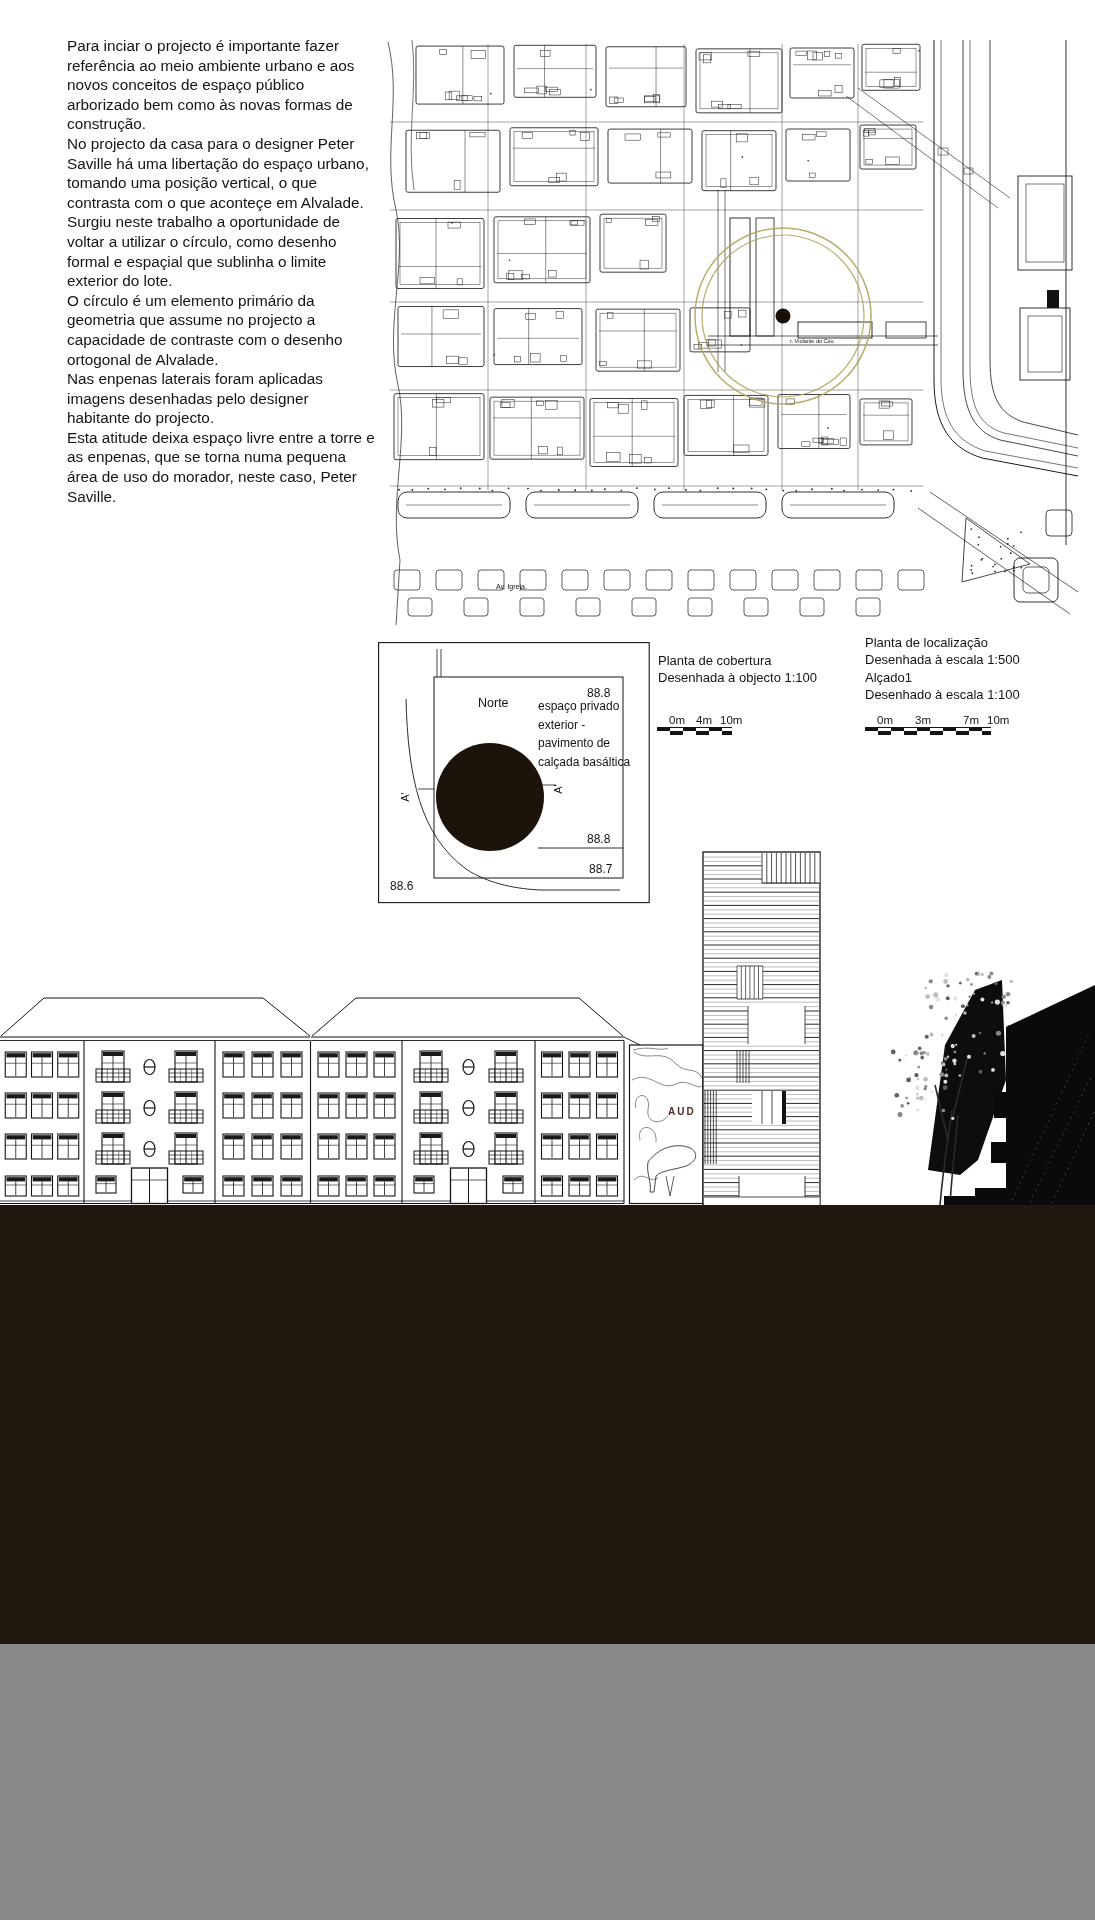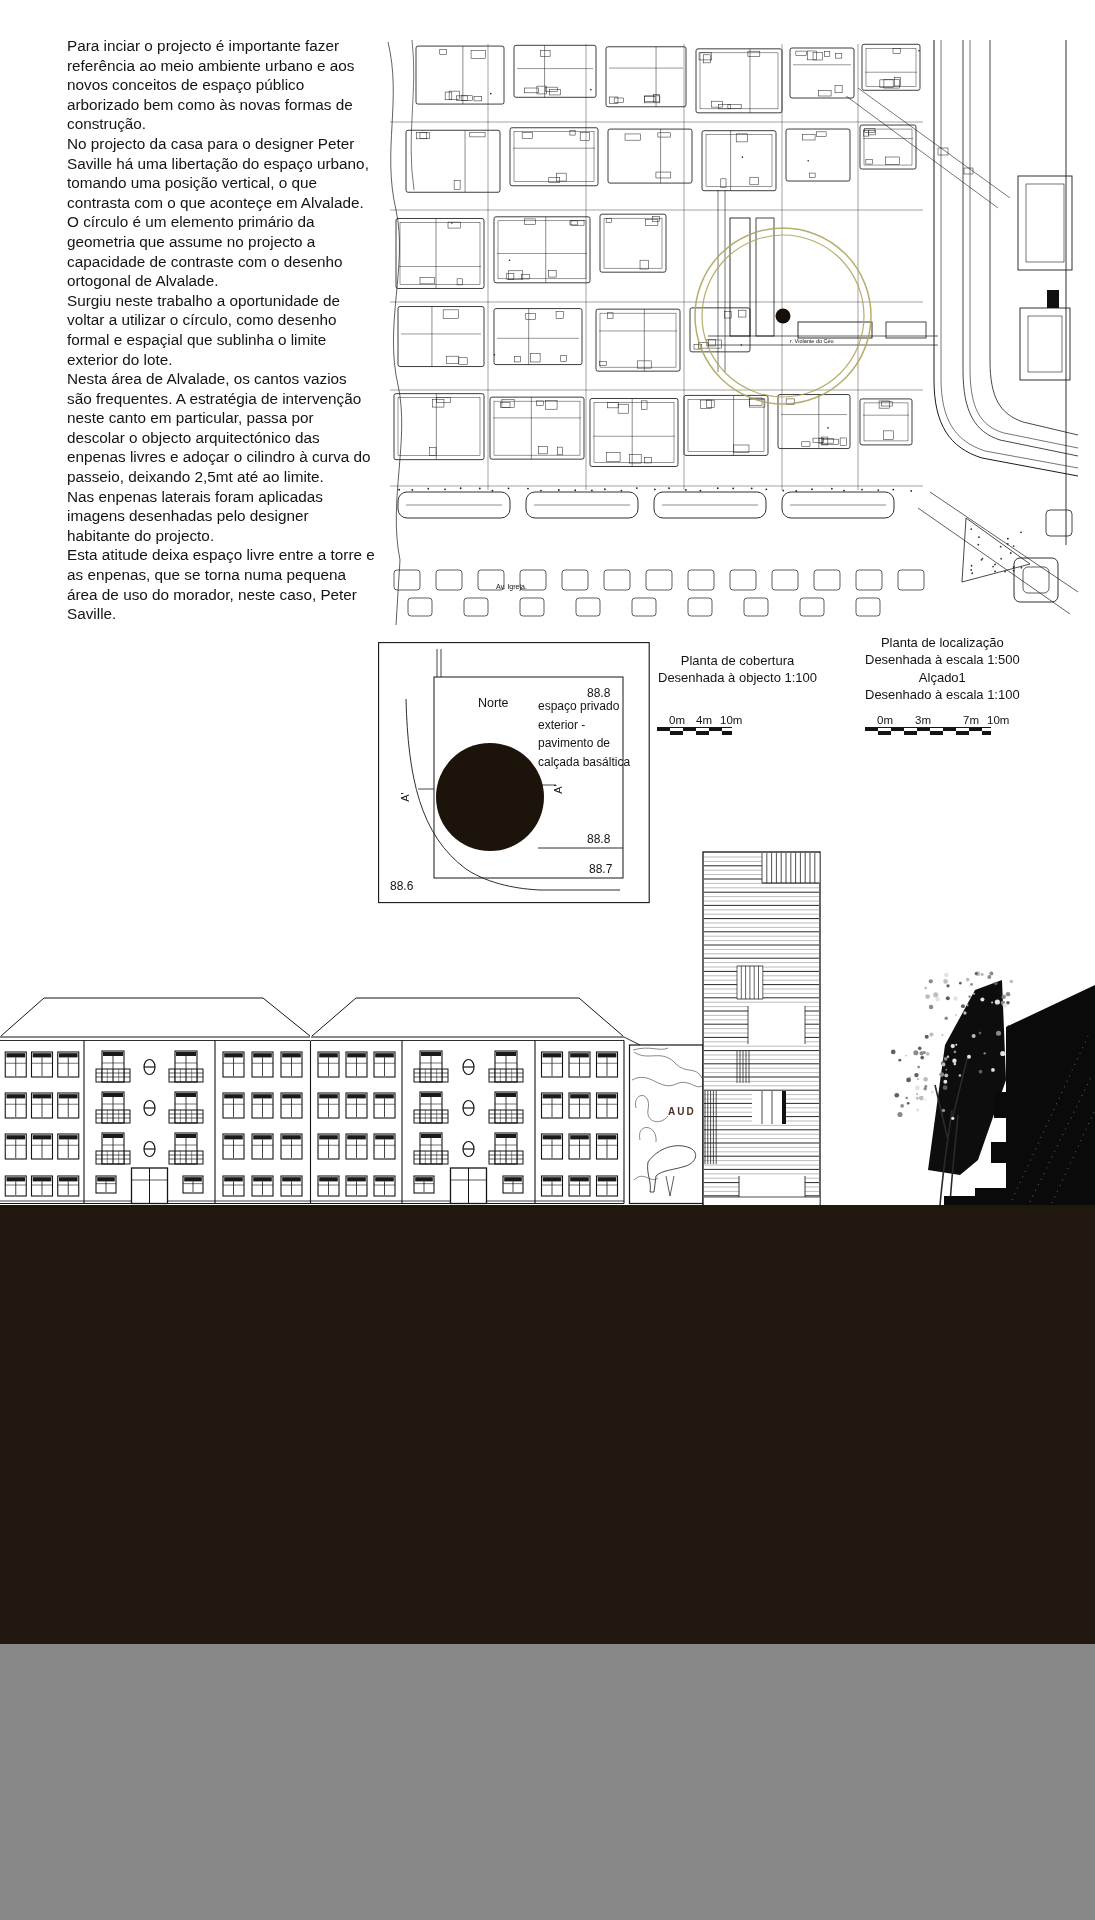--- a/index.html
+++ b/index.html
@@ -1,44 +1,43 @@
 <!DOCTYPE html>
 <html><head>
 <meta charset="utf-8">
 <style>
   html,body{margin:0;padding:0;background:#888;}
   .sheet{position:relative;width:1095px;height:1644px;background:#ffffff;overflow:hidden;
          font-family:"Liberation Sans",sans-serif;color:#141414;}
   .intro{position:absolute;left:67px;top:36px;width:308px;font-size:15.3px;line-height:19.6px;}
   .intro p{margin:0;}
   .dwg{position:absolute;font-size:13px;line-height:17.3px;}
-  .dwg div{white-space:nowrap;text-align:center;}
+  .dwg div{white-space:nowrap;}
   .dwg.light{color:#c2bcb3;font-style:italic;}
   svg{position:absolute;display:block;}
   .sb{position:absolute;}
   .sb .lab{position:relative;height:15px;font-size:11.5px;border-bottom:1.6px solid #141414;}
   .sb .lab span{position:absolute;bottom:1px;padding-left:12px;}
   .sb .r{height:3.3px;background:repeating-linear-gradient(90deg,#141414 0 13px,#ffffff 13px 26px);}
   .sb .r2{background:repeating-linear-gradient(90deg,#ffffff 0 13px,#141414 13px 26px);}
   .sb.dark .lab{border-bottom-color:#c2bcb3;color:#c2bcb3;}
   .sb.dark .r{background:repeating-linear-gradient(90deg,#c2bcb3 0 13px,rgba(0,0,0,0) 13px 26px);}
   .sb.dark .r2{background:repeating-linear-gradient(90deg,rgba(0,0,0,0) 0 13px,#c2bcb3 13px 26px);}
   .ground{position:absolute;left:0;top:1205px;width:1095px;height:715px;}
 </style>
 </head>
 <body>
 
 <div class="sheet">
 
   <div class="intro">
     <p>Para inciar o projecto é importante fazer referência ao meio ambiente urbano e aos novos conceitos de espaço público arborizado bem como às novas formas de construção.</p>
     <p>No projecto da casa para o designer Peter Saville há uma libertação do espaço urbano, tomando uma posição vertical, o que contrasta com o que aconteçe em Alvalade.</p>
+    <p>Surgiu neste trabalho a oportunidade de voltar a utilizar o círculo, como desenho formal e espaçial que sublinha o limite exterior do lote.</p>
     <p>O círculo é um elemento primário da geometria que assume no projecto a capacidade de contraste com o desenho ortogonal de Alvalade.</p>
-    <p>Surgiu neste trabalho a oportunidade de voltar a utilizar o círculo, como desenho formal e espaçial que sublinha o limite exterior do lote.</p>
-    <p>Nesta área de Alvalade, os cantos vazios são frequentes. A estratégia de intervenção neste canto em particular, passa por descolar o objecto arquitectónico das enpenas livres e adoçar o cilindro à curva do passeio, deixando 2,5mt até ao limite.</p>
     <p>Nas enpenas laterais foram aplicadas imagens desenhadas pelo designer habitante do projecto.</p>
     <p>Esta atitude deixa espaço livre entre a torre e as enpenas, que se torna numa pequena área de uso do morador, neste caso, Peter Saville.</p>
   </div>
 
   <svg id="map-svg" style="left:378px;top:40px" width="700" height="585" viewBox="0 0 700 585">
       <g>
         <path d="M10,2 C24,60 4,110 18,170 C30,225 6,285 20,345 C32,400 10,460 22,520 L18,585" fill="none" stroke="#1b1b1b" stroke-width="0.7"></path>
         <path d="M34,0 C40,50 28,95 36,150" fill="none" stroke="#1b1b1b" stroke-width="0.6"></path>
         <rect x="38" y="6.0695222918875515" width="88" height="58" rx="2" fill="none" stroke="#1b1b1b" stroke-width="0.85"></rect>
         <line x1="84.8543300928548" y1="6.0695222918875515" x2="84.8543300928548" y2="64.06952229188755" stroke="#1b1b1b" stroke-width="0.5"></line>

